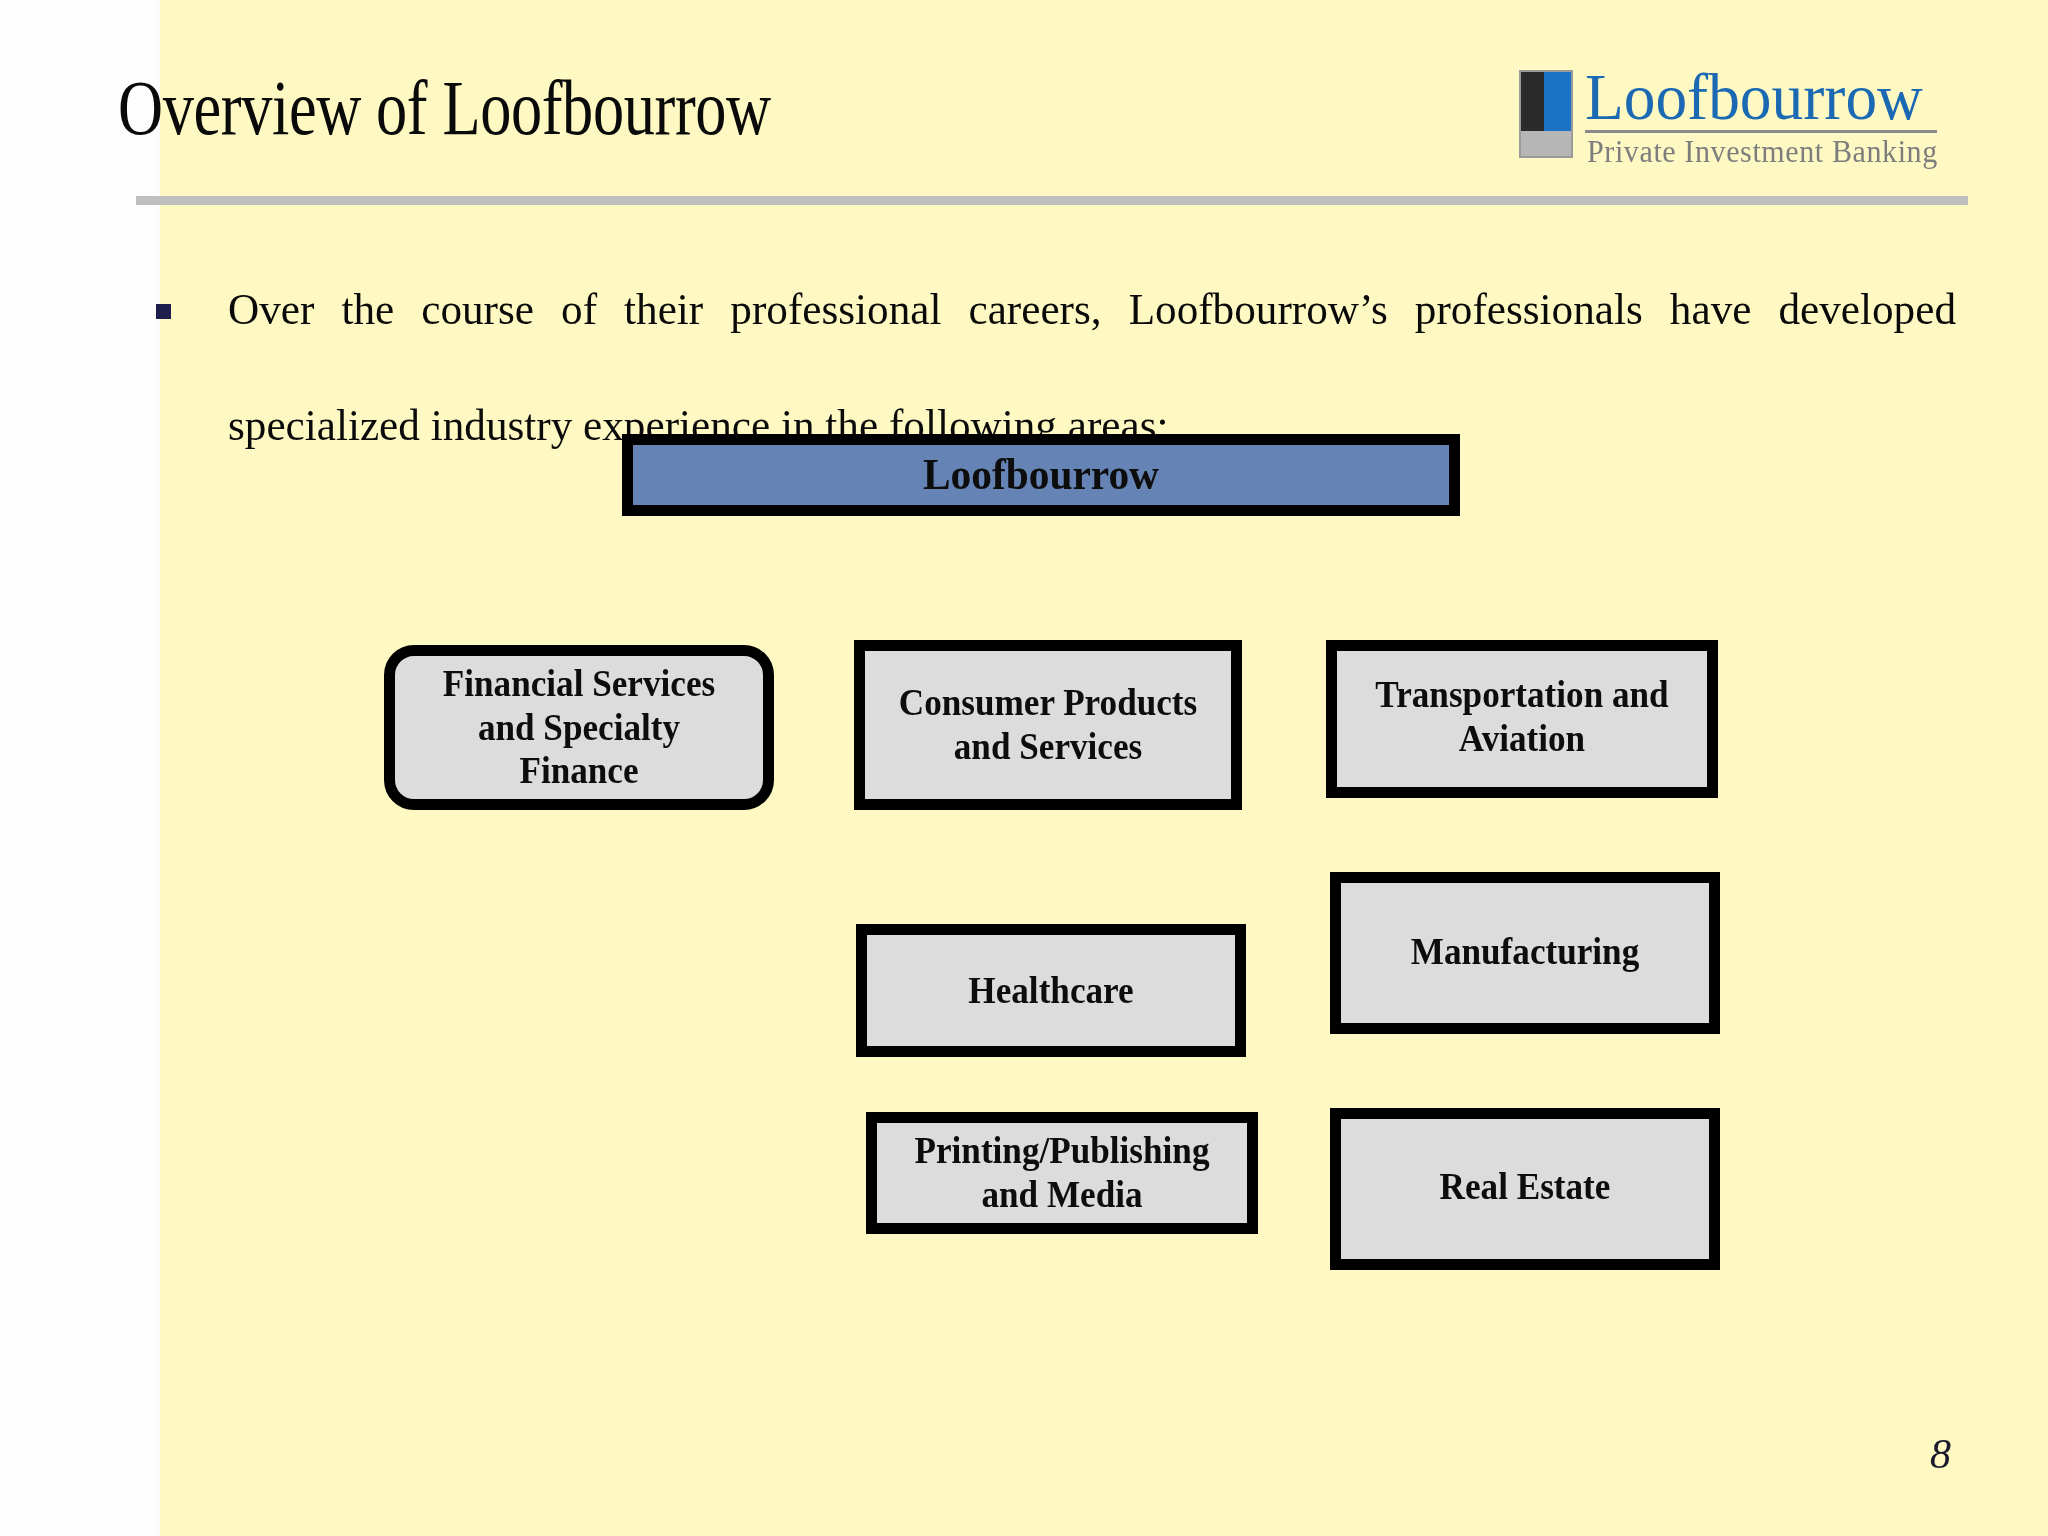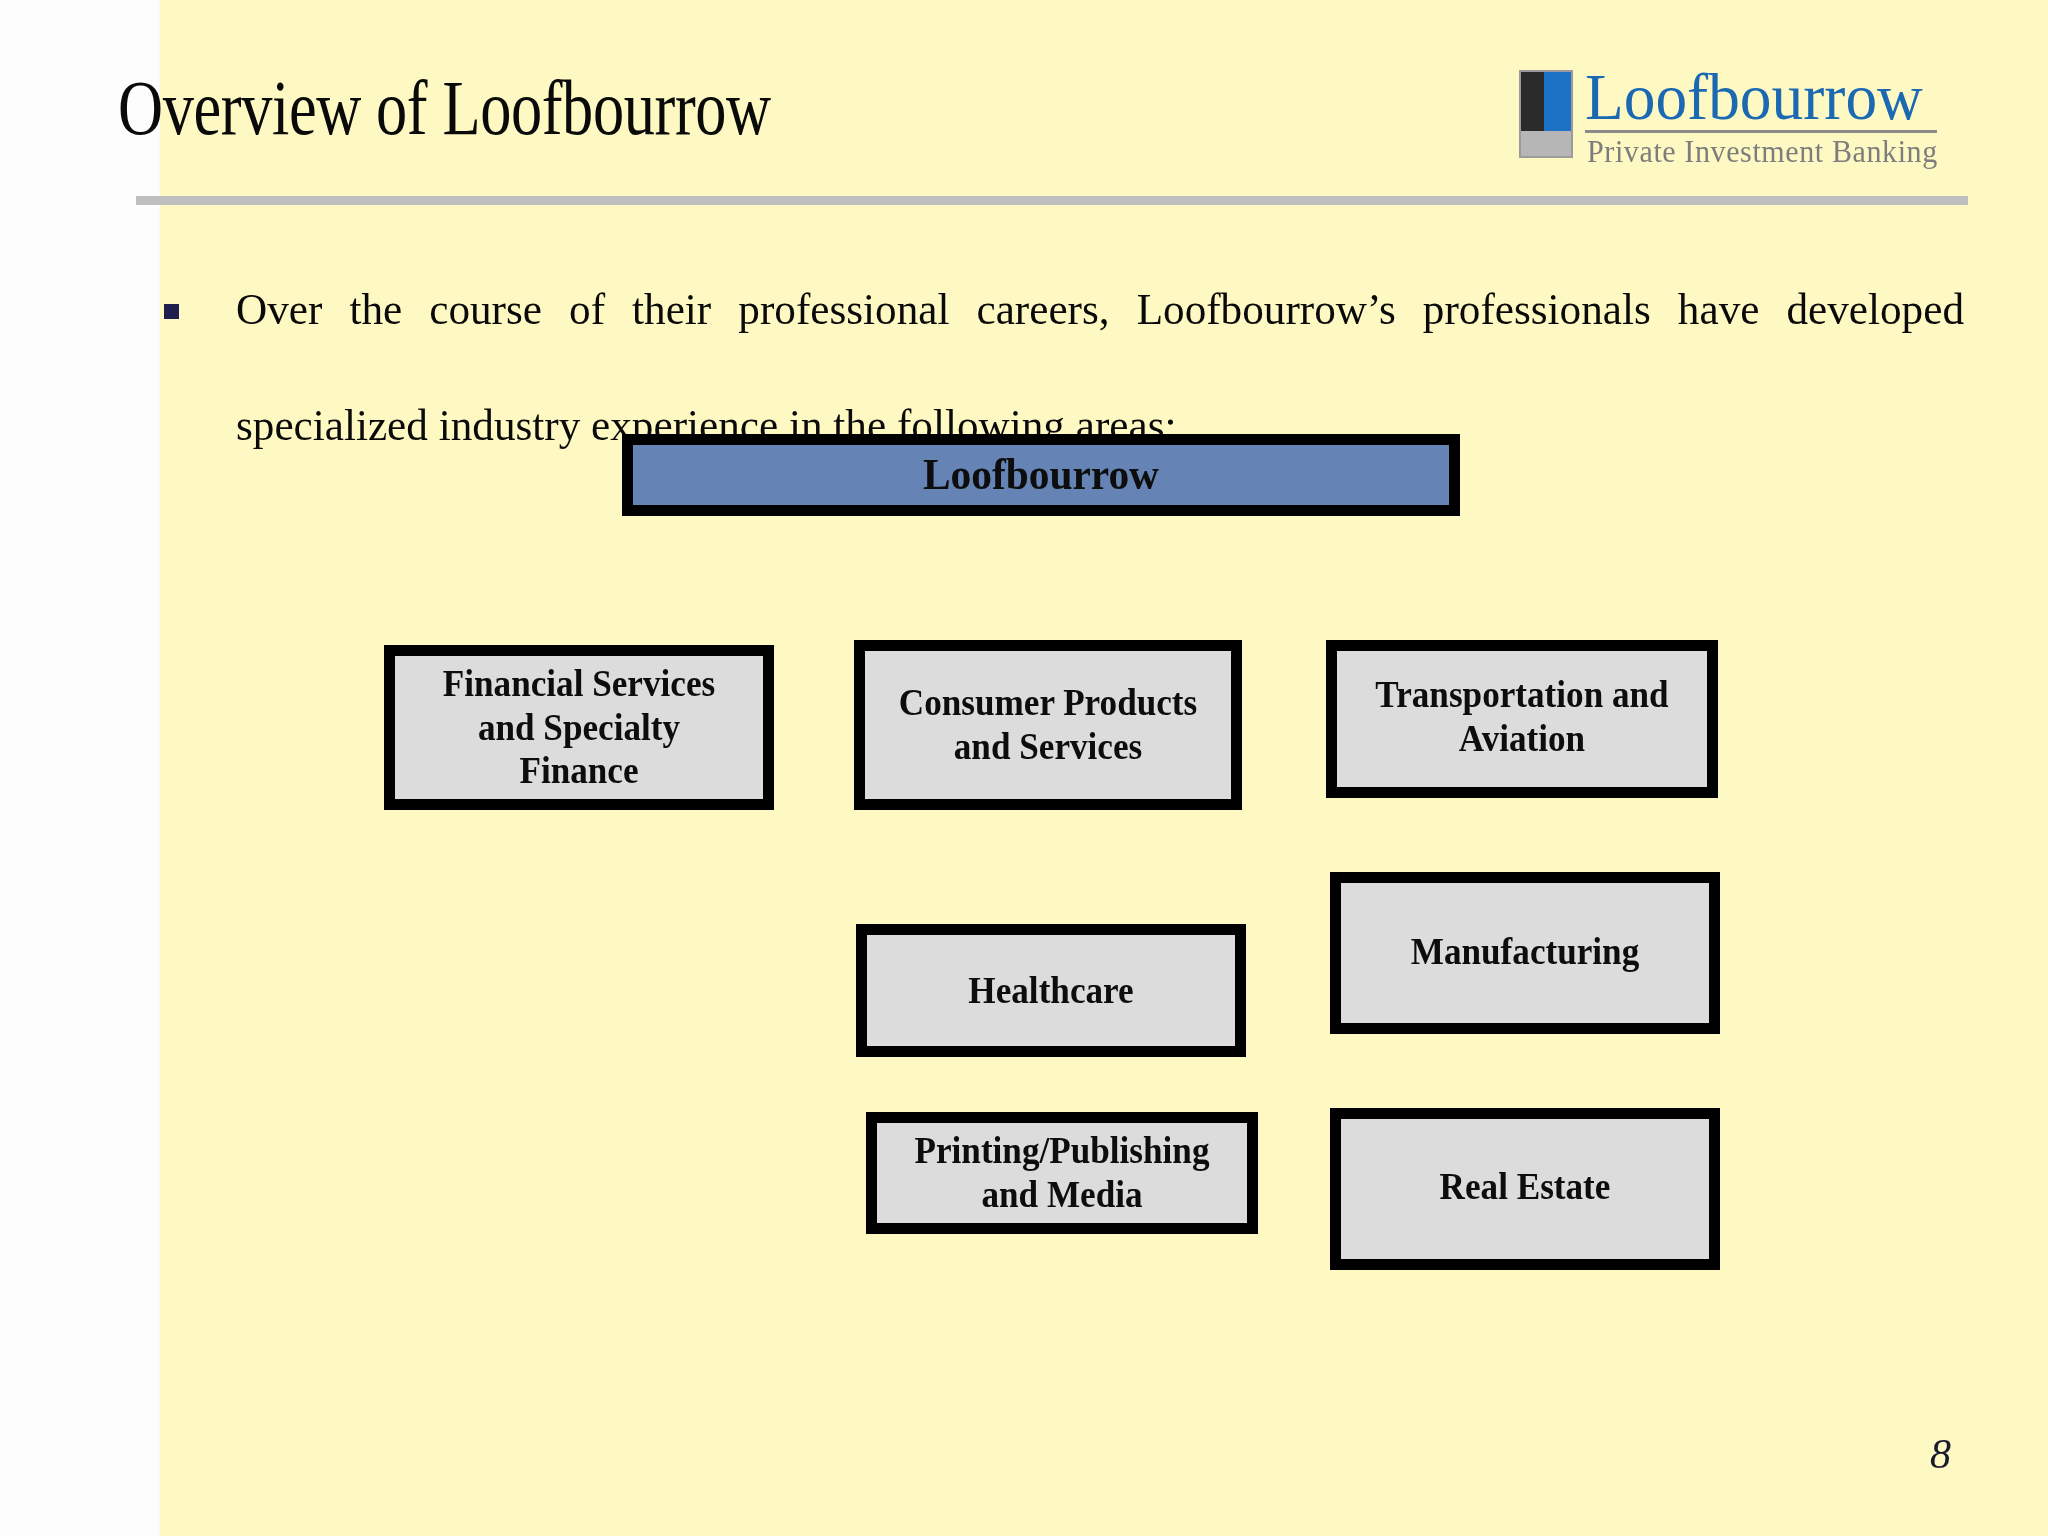--- a/index.html
+++ b/index.html
@@ -133,21 +133,21 @@
     color: #7d7d7d;
     letter-spacing: 0.6px;
     white-space: nowrap;
     transform: scaleX(0.97);
     transform-origin: left top;
   }
 
   
   .bullet-row {
     position: absolute;
-    left: 164px;
+    left: 156px;
     top: 280px;
     width: 1830px;
   }
   .bullet-marker {
     position: absolute;
     left: 0;
     top: 24px;
     width: 15px;
     height: 15px;
     background: #1f1f4d;
@@ -204,21 +204,21 @@
     border-width: 11px;
     font-size: 44px;
   }
   .node-root .label { transform: scaleX(0.94); }
 
   
   .node-cell { font-size: 37px; }
   .node-cell .label { transform: scaleX(0.95); }
 
   
-  .n-fin  { left: 384px;  top: 645px;  width: 390px; height: 165px; }
+  .n-fin  { left: 384px;  top: 645px;  width: 390px; height: 165px; border-radius: 30px; }
   .n-cons { left: 854px;  top: 640px;  width: 388px; height: 170px; }
   .n-tran { left: 1326px; top: 640px;  width: 392px; height: 158px; }
 
   
   .n-food { left: 388px;  top: 884px;  width: 392px; height: 158px; }
   .n-heal { left: 856px;  top: 924px;  width: 390px; height: 133px; justify-content: flex-end; }
   .n-manu { left: 1330px; top: 872px;  width: 390px; height: 162px; }
 
   
   .n-oil  { left: 388px;  top: 1112px; width: 392px; height: 158px; }

